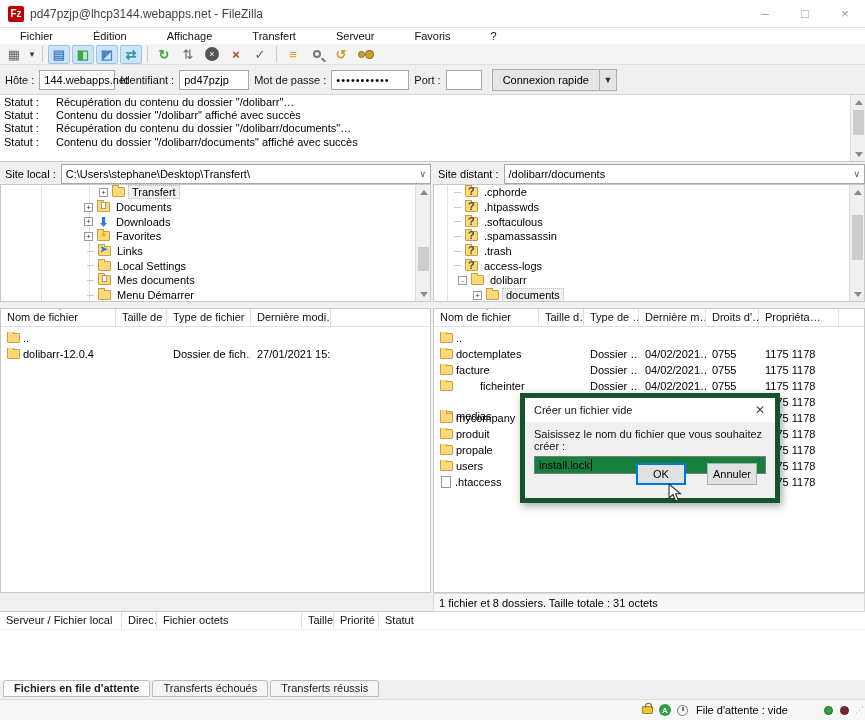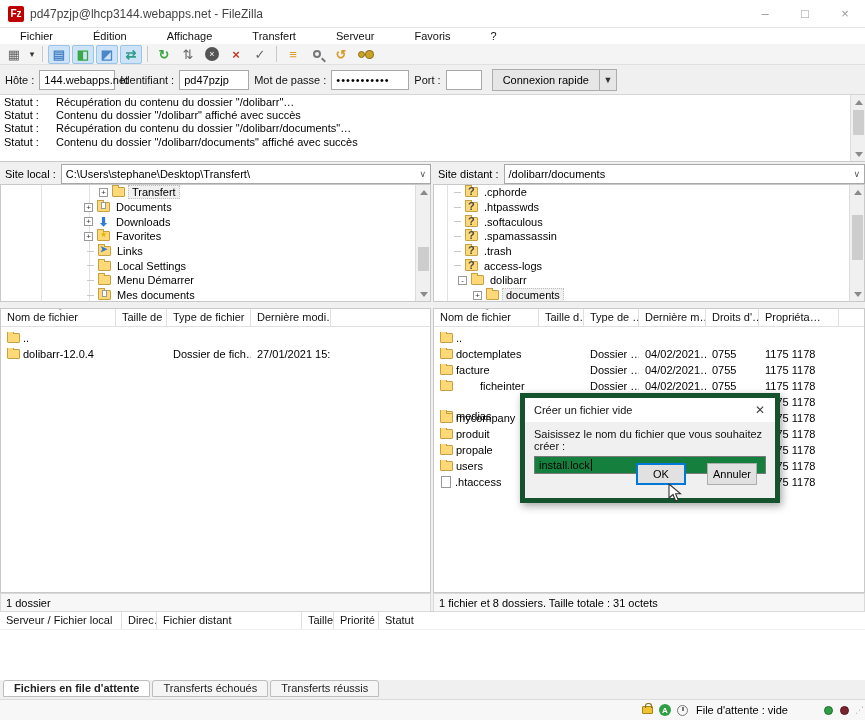--- a/index.html
+++ b/index.html
@@ -271,29 +271,29 @@
         </span>
       <span class="tlabel">Links</span>
     </div>
     <div class="titem" style="padding-left:86px;">
       <span class="dash"></span>
       <span class="ifolder"></span>
       <span class="tlabel">Local Settings</span>
     </div>
     <div class="titem" style="padding-left:86px;">
       <span class="dash"></span>
+      <span class="ifolder">
+          <span class="fold-page"></span>
+        </span>
+      <span class="tlabel">Mes documents</span>
+    </div>
+    <div class="titem" style="padding-left:86px;">
+      <span class="dash"></span>
       <span class="ifolder"></span>
       <span class="tlabel">Menu Démarrer</span>
-    </div>
-    <div class="titem" style="padding-left:86px;">
-      <span class="dash"></span>
-      <span class="ifolder">
-          <span class="fold-page"></span>
-        </span>
-      <span class="tlabel">Mes documents</span>
     </div>
     <div class="scroll-v" style="right:0; top:0; height:116px;">
       <div class="sb-arrow" style="top:0;">
           <span class="tri-up"></span>
         </div>
       <div class="sb-thumb" style="top:62px; height:24px;"></div>
       <div class="sb-arrow" style="bottom:0;">
           <span class="tri-dn"></span>
         </div>
     </div>
@@ -511,28 +511,27 @@
       <div class="lcell" style="width:45px;">31</div>
       <div class="lcell" style="width:55px;">Fichier …</div>
       <div class="lcell" style="width:67px;">04/02/2021…</div>
       <div class="lcell" style="width:53px;">0644</div>
       <div class="lcell" style="width:80px;">1175 1178</div>
     </div>
   </div>
 </div>
 
 <div id="statusrow" class="abs">
-  <div class="pstat" style="left:0; width:431px;">1 dossier</div>
   <div class="pstat" style="left:433px; width:432px;">1 fichier et 8 dossiers. Taille totale : 31 octets</div>
 </div>
 
 <div id="queuehead" class="abs">
   <div class="hcell" style="width:122px;">Serveur / Fichier local</div>
   <div class="hcell" style="width:35px;">Direc…</div>
-  <div class="hcell" style="width:145px;">Fichier distant</div>
+  <div class="hcell" style="width:145px;">Fichier octets</div>
   <div class="hcell" style="width:32px;">Taille</div>
   <div class="hcell" style="width:45px;">Priorité</div>
   <div class="hcell" style="width:60px; border-right:none;">Statut</div>
 </div>
 <div id="queuebody" class="abs"></div>
 
 <div id="tabsbar" class="abs">
   <div class="qtab active">Fichiers en file d'attente</div>
   <div class="qtab">Transferts échoués</div>
   <div class="qtab">Transferts réussis</div>

